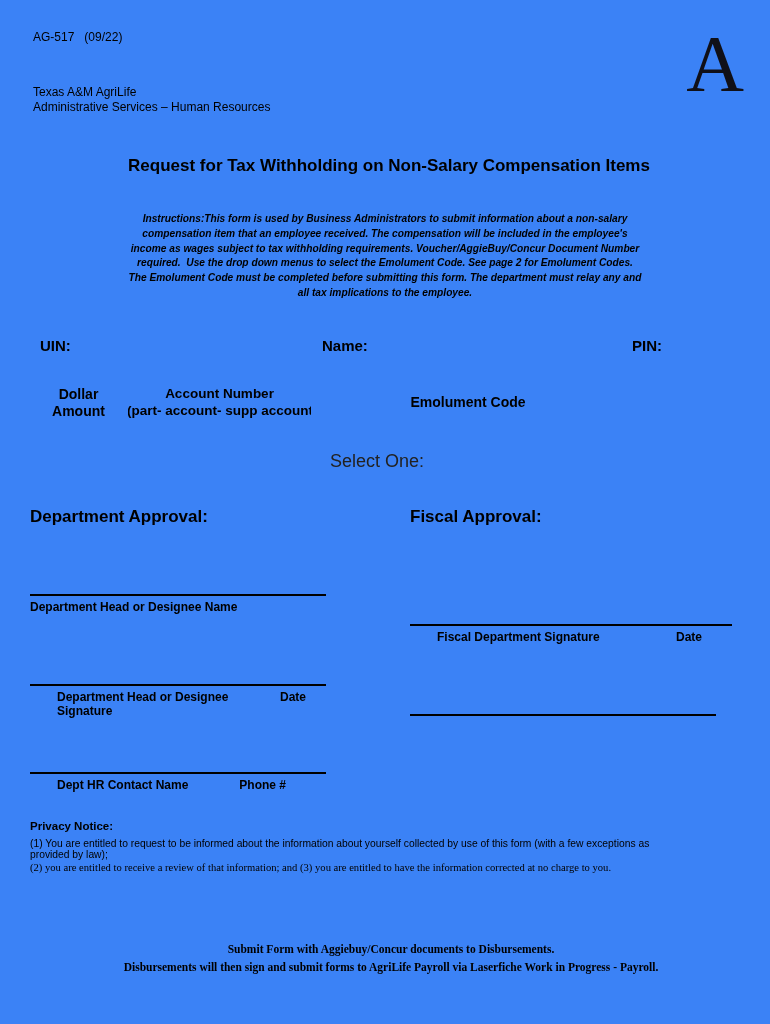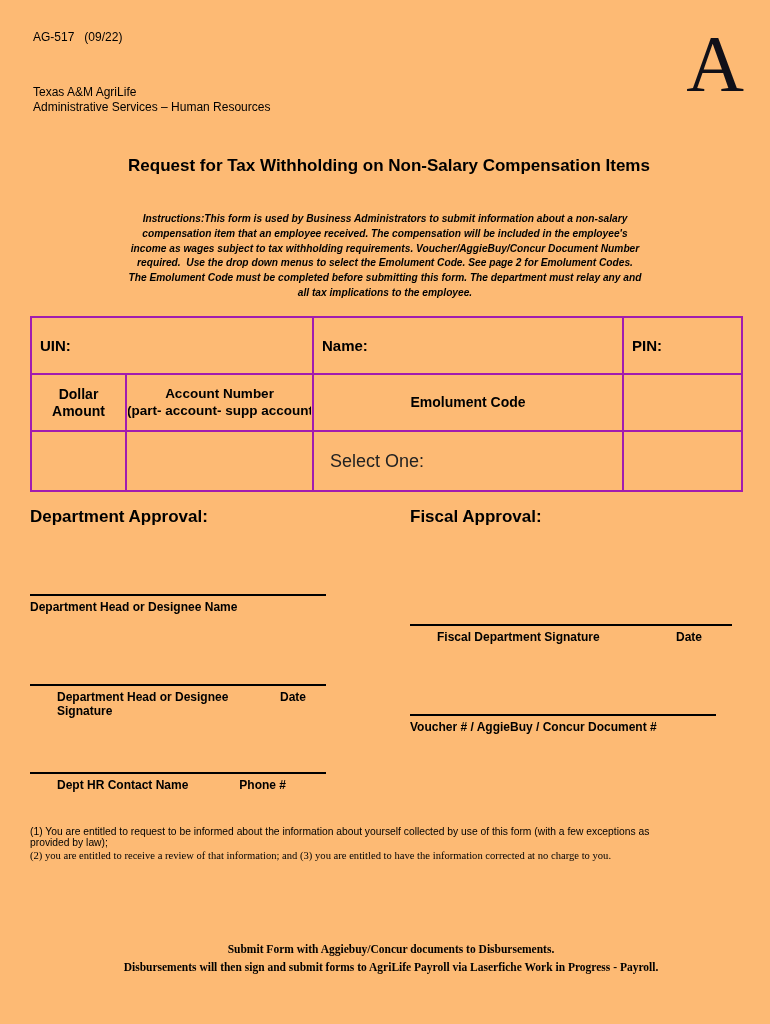--- a/index.html
+++ b/index.html
@@ -1,19 +1,19 @@
 <!DOCTYPE html>
 <html><head>
 <meta charset="utf-8">
 <style>
   * { margin:0; padding:0; box-sizing:border-box; }
   html,body { background:#e8e8e8; }
   body { font-family:"Liberation Sans", sans-serif; }
   .page {
-    position:relative; width:770px; height:1024px; background:#fdba74;
+    position:relative; width:770px; height:1024px; background:#3b82f6;
     color:#000; margin:0 auto; overflow:hidden;
   }
   .abs { position:absolute; }
   .pre { white-space:pre; }
 
   
   .form-number { left:33px; top:30px; font-size:12px; }
   .org-block { left:33px; top:85px; font-size:12px; line-height:15px; }
 
   
@@ -27,21 +27,21 @@
   
   .title { left:4px; top:156px; width:100%; text-align:center;
            font-size:17px; font-weight:bold; }
   .instructions { left:128px; top:212px; width:514px; text-align:center;
                   font-size:10.2px; font-weight:bold; font-style:italic;
                   line-height:14.8px; white-space:pre-wrap; }
 
   
   .main-table-wrap { left:30px; top:316px; }
   table.main { border-collapse:collapse; table-layout:fixed; width:711px; }
-  table.main td { border:2px solid #a21caf; vertical-align:middle; overflow:hidden;margin-top:19px; }
+  table.main td { border:2px solid #3b82f6; vertical-align:middle; overflow:hidden;margin-top:19px; }
   .row1 td { height:57px; font-size:15px; font-weight:bold; padding-left:8px; }
   .row2 td { height:57px; font-size:14px; font-weight:bold; text-align:center; line-height:1.2; }
   .row2 .acct-hdr { font-size:13.5px; white-space:nowrap;border-radius:13px; }
   .row3 td { height:60px; }
   .select-cell { font-size:18px; color:#222; padding-left:16px; cursor:default; }
 
   
   .section-heading { font-size:17px; font-weight:bold; }
   .sig-line { height:0; border-top:2.5px solid #000; }
   .sig-label { font-size:12px; font-weight:bold; }
@@ -135,23 +135,23 @@
     <span>Phone #</span>
   </div>
 
   <div class="abs sig-line" style="left:410px; top:624px; width:322px;"></div>
   <div class="abs sig-label-row" style="left:410px; top:630px; width:322px; padding-right:30px;">
     <span>Fiscal Department Signature</span>
     <span>Date</span>
   </div>
 
   <div class="abs sig-line" style="left:410px; top:714px; width:306px;"></div>
-  <div class="abs sig-label" style="left:410px; top:720px;">Voucher # / AggieBuy / Concur Document #</div>
 
   <div class="abs privacy">
+    <div class="privacy-heading">Privacy Notice:</div>
     <div class="privacy-line1">(1) You are entitled to request to be informed about the information about yourself collected by use of this form (with a few exceptions as provided by law);</div>
     <div class="privacy-line2">(2) you are entitled to receive a review of that information; and (3) you are entitled to have the information corrected at no charge to you.</div>
   </div>
 
   <div class="abs footer">
     <div>Submit Form with Aggiebuy/Concur documents to Disbursements.</div>
     <div>Disbursements will then sign and submit forms to AgriLife Payroll via Laserfiche Work in Progress - Payroll.</div>
   </div>
 
 </div>

